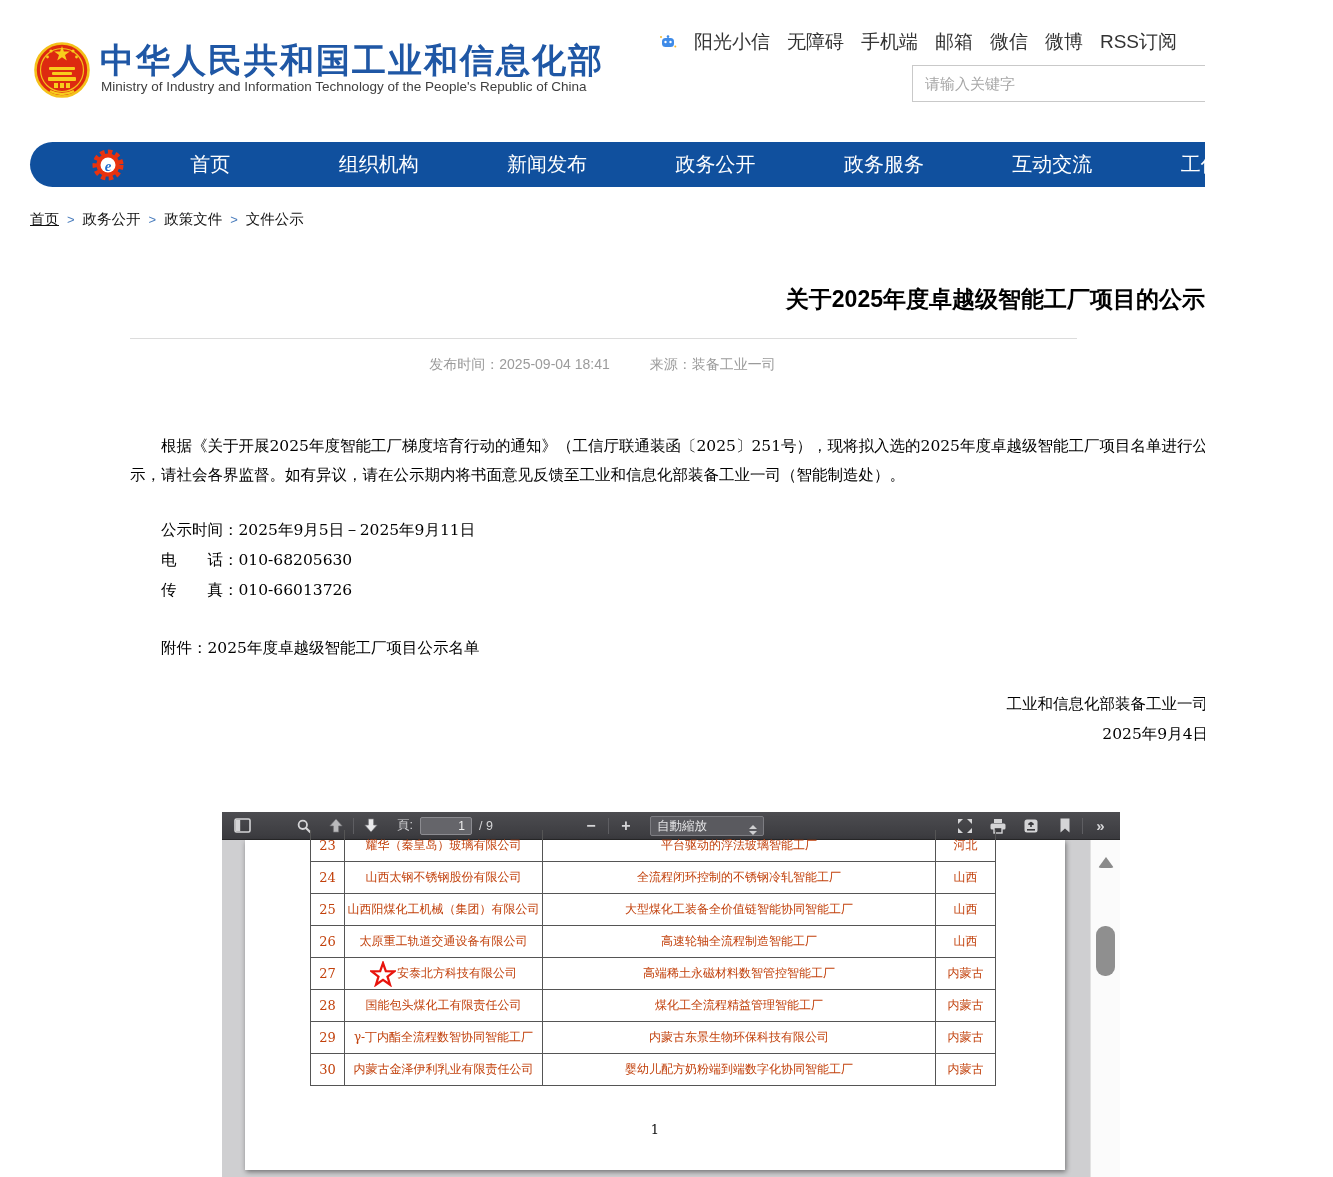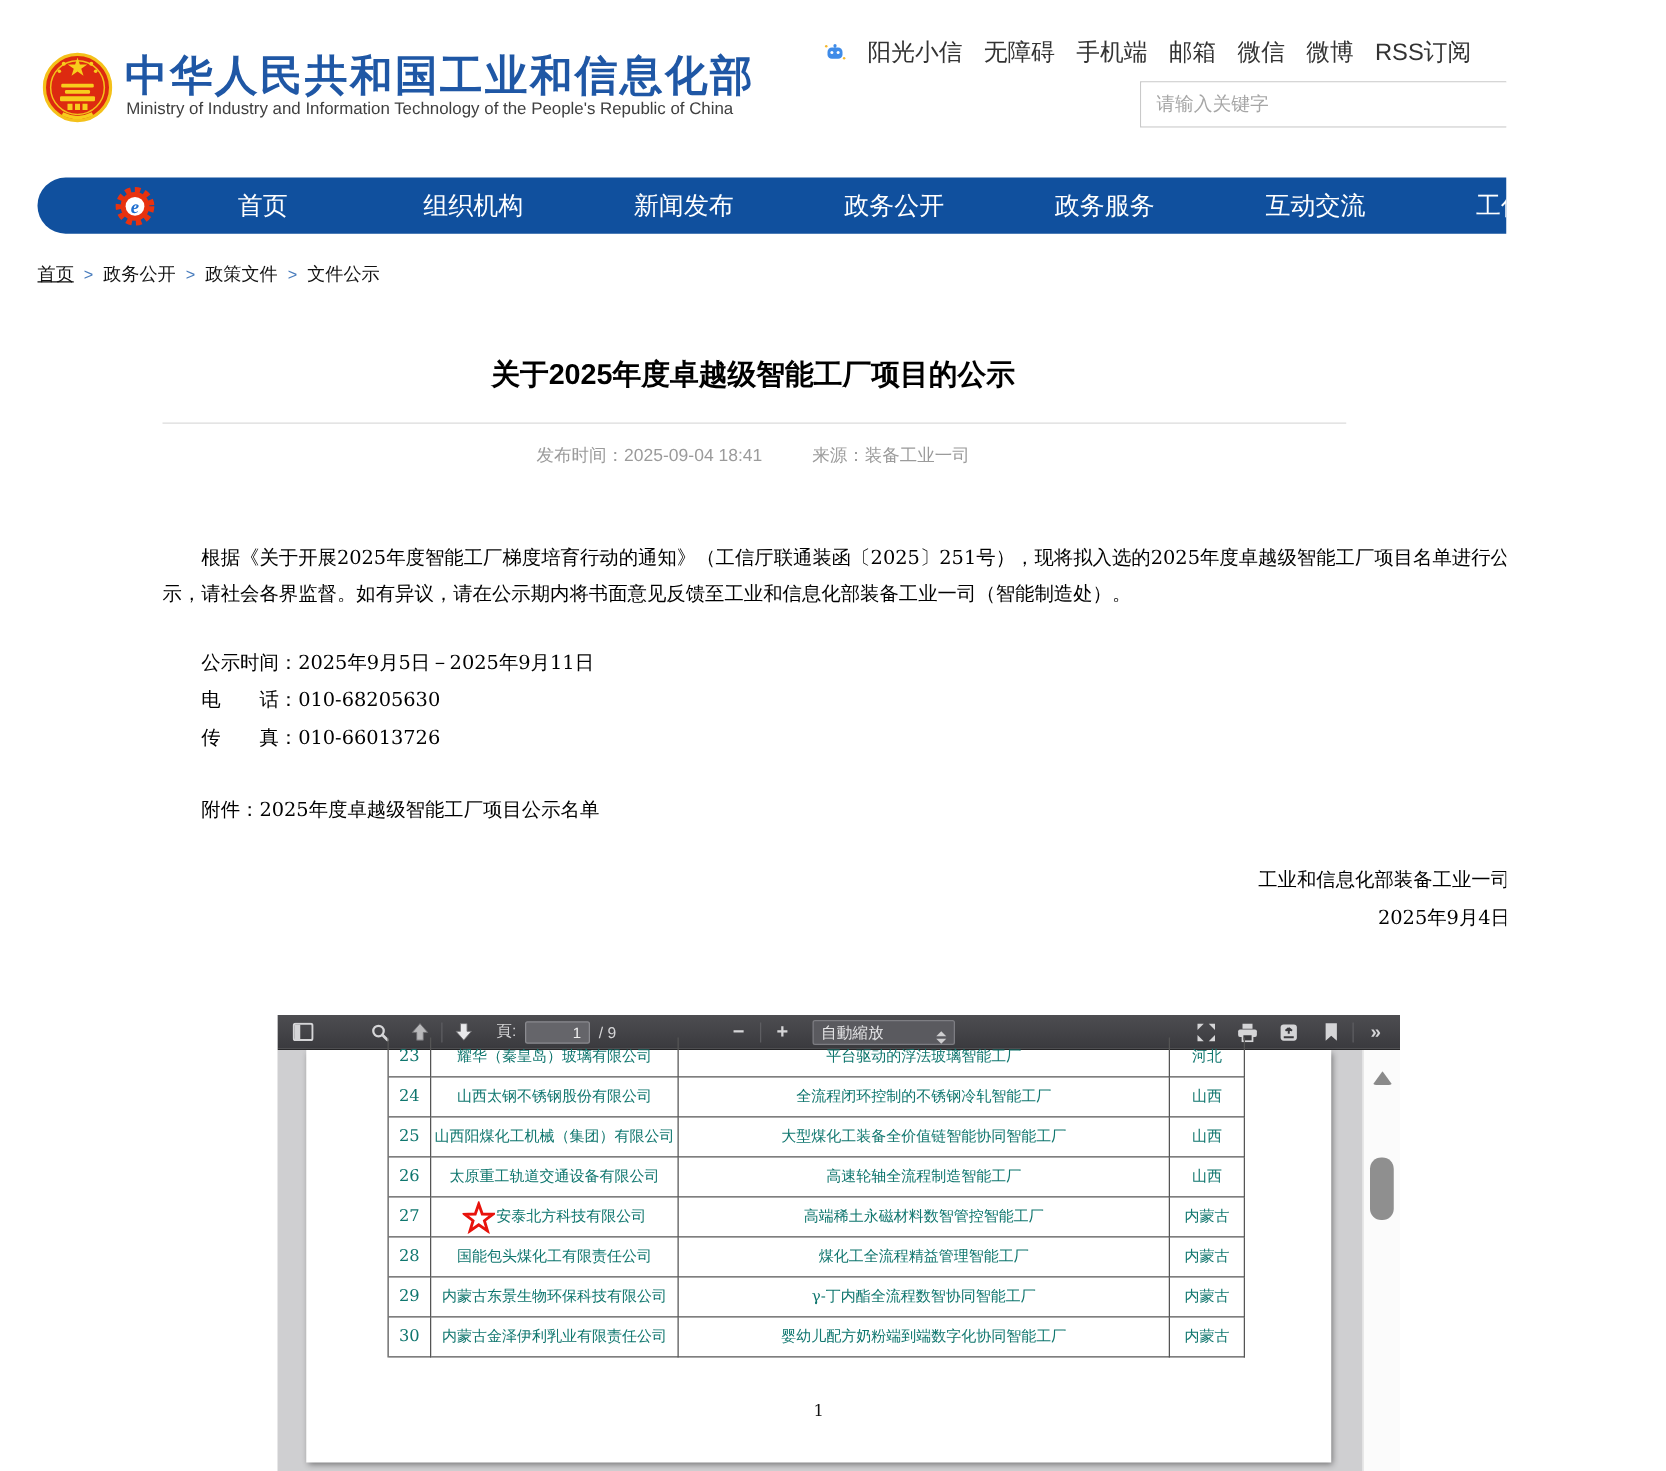--- a/index.html
+++ b/index.html
@@ -25,21 +25,21 @@
   .nav-items { flex:1; display:flex; }
   .nav-item { flex:1; text-align:center; color:#fff; font-size:20px; cursor:pointer; white-space:nowrap; }
 
   
   .breadcrumb { position:absolute; left:30px; top:210px; font-size:14.5px; color:#111; display:flex; gap:8px; align-items:center; }
   .crumb { cursor:pointer; }
   .crumb.home { text-decoration:underline; }
   .crumb-sep { color:#4a7dbd; font-size:13px; }
 
   
-  .article-title { position:absolute; left:0; right:0; top:284px; text-align:center; font-size:23px; font-weight:bold; color:#000; }
+  .article-title { position:absolute; left:0; right:0; top:284px; text-align:right; font-size:23px; font-weight:bold; color:#000; }
   .title-divider { position:absolute; left:130px; right:128px; top:338px; border-top:1px solid #dcdcdc; }
   .article-meta { position:absolute; left:0; right:0; top:356px; text-align:center; font-size:14px; color:#9b9b9b; }
   .article-meta span { margin:0 18px; }
   .doc { position:absolute; left:130px; top:432px; width:1078px; font-family:"DejaVu Serif","Liberation Serif",serif; font-size:15.5px; color:#000; }
   .doc .para { text-indent:2em; line-height:29px; text-align:justify; }
   .doc .line { text-indent:2em; line-height:30px; }
   .doc .lines { margin-top:25px; }
   .doc .attachment { text-indent:2em; line-height:30px; margin-top:28px; cursor:pointer; }
   .doc .sig { text-align:right; line-height:30px; margin-top:26px; }
   .doc .sig-date { text-align:right; line-height:30px; }
@@ -60,21 +60,21 @@
   .spinner .tri-dn { width:0; height:0; border-left:4px solid transparent; border-right:4px solid transparent; border-top:4px solid #cfcfd1; }
   .flex-sp { flex:1; }
   .more-glyph { font-size:15px; font-weight:bold; letter-spacing:-1px; }
 
   .pdf-body { position:relative; height:337px; }
   .pdf-page { position:absolute; left:23px; top:0; width:820px; height:330px; background:#fff; box-shadow:1px 2px 5px rgba(0,0,0,0.45); }
   .page-num { position:absolute; left:0; right:0; top:282px; text-align:center; font-size:13px; font-family:"DejaVu Serif","Liberation Serif",serif; color:#111; }
 
   .pdf-table { position:absolute; left:65px; top:-10px; width:686px; border-left:1px solid #555; }
   .t-row { display:grid; grid-template-columns:34px 198px 393px 60px; height:32px; }
-  .t-cell { border-right:1px solid #555; border-bottom:1px solid #555; display:flex; align-items:center; justify-content:center; font-family:"DejaVu Serif","Liberation Serif",serif; font-size:12px; color:#0f766e; overflow:hidden; white-space:nowrap; position:relative; }
+  .t-cell { border-right:1px solid #555; border-bottom:1px solid #555; display:flex; align-items:center; justify-content:center; font-family:"DejaVu Serif","Liberation Serif",serif; font-size:12px; color:#c2410c; overflow:hidden; white-space:nowrap; position:relative; }
   .t-cell.num { font-size:13px; }
   .star { width:26px; height:26px; margin-right:1px; flex:0 0 auto; }
 
   .pdf-scroll { position:absolute; right:0; top:0; width:30px; height:100%; background:#fbfbfb; border-left:1px solid #e2e2e2; }
   .scroll-up { position:absolute; top:17px; left:7px; width:0; height:0; border-left:8px solid transparent; border-right:8px solid transparent; border-bottom:11px solid #8a8a8a; border-radius:3px; cursor:pointer; }
   .scroll-thumb { position:absolute; top:86px; left:5px; width:19px; height:50px; background:#8f8f8f; border-radius:9px; cursor:grab; }
 </style>
 </head>
 <body>
 
@@ -302,22 +302,22 @@
             <div class="t-cell">内蒙古</div>
           </div>
           <div class="t-row">
             <div class="t-cell num">28</div>
             <div class="t-cell">国能包头煤化工有限责任公司</div>
             <div class="t-cell">煤化工全流程精益管理智能工厂</div>
             <div class="t-cell">内蒙古</div>
           </div>
           <div class="t-row">
             <div class="t-cell num">29</div>
+            <div class="t-cell">γ-丁内酯全流程数智协同智能工厂</div>
             <div class="t-cell">内蒙古东景生物环保科技有限公司</div>
-            <div class="t-cell">γ-丁内酯全流程数智协同智能工厂</div>
             <div class="t-cell">内蒙古</div>
           </div>
           <div class="t-row">
             <div class="t-cell num">30</div>
             <div class="t-cell">内蒙古金泽伊利乳业有限责任公司</div>
             <div class="t-cell">婴幼儿配方奶粉端到端数字化协同智能工厂</div>
             <div class="t-cell">内蒙古</div>
           </div>
         </div>
 

